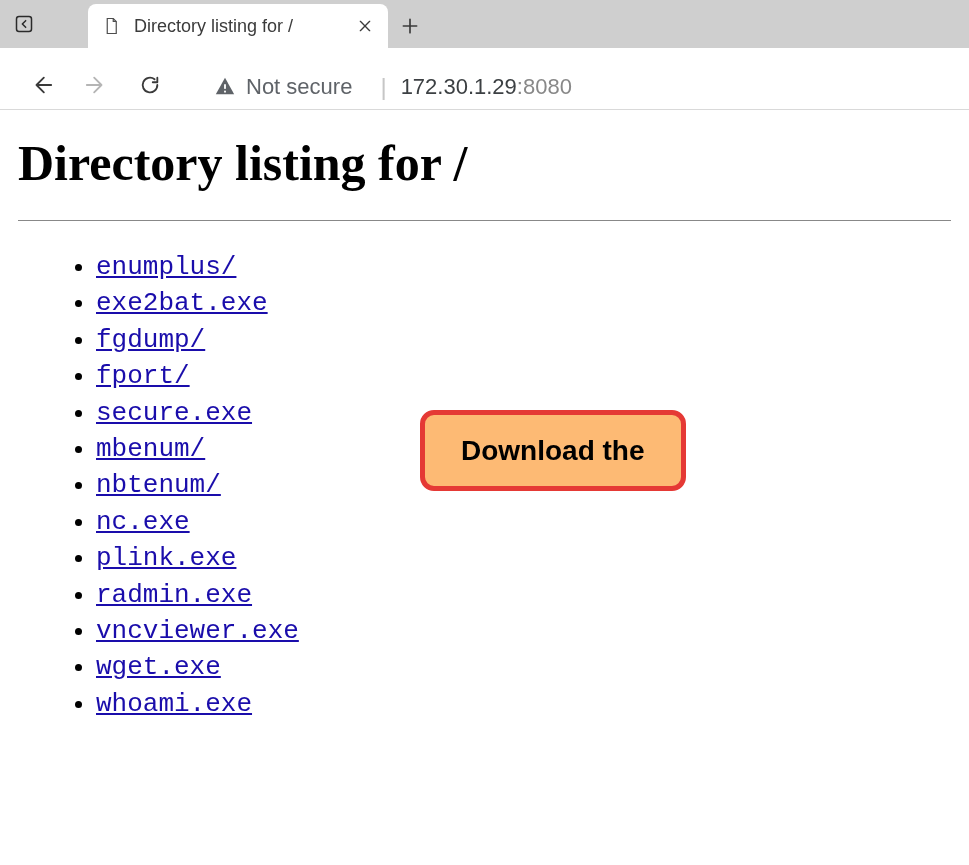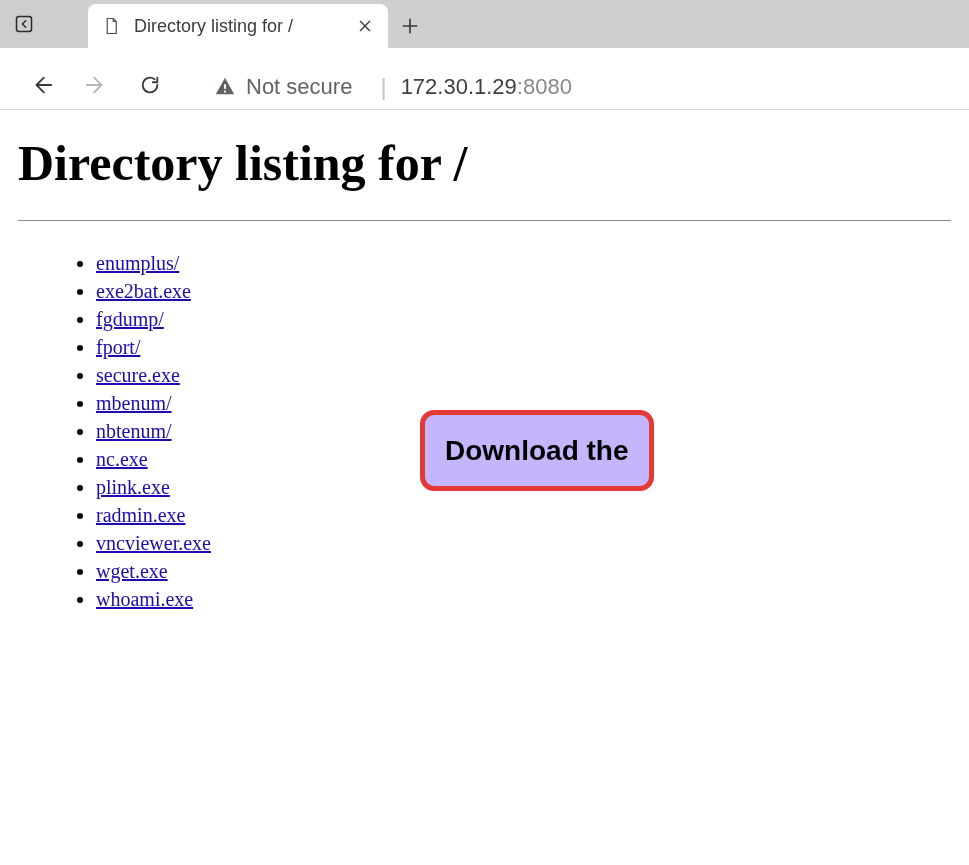--- a/index.html
+++ b/index.html
@@ -125,39 +125,39 @@
       margin-bottom: 28px;
     }
     .viewport hr {
       border: none;
       border-top: 1px solid #888888;
       margin-bottom: 28px;
     }
     .viewport ul {
       list-style: disc;
       padding-left: 78px;
-      font-family: Liberation Serif, serif;
-      font-size: 20px;
+      font-family: Liberation Mono, monospace;
+      font-size: 26px;
       line-height: 1.4;
     }
     .viewport ul li::marker { color:#000000; }
     .viewport ul li a {
       color: #1a0dab;
       text-decoration: underline;
     }
 
     
     .callout {
       position: absolute;
       left: 420px;
       top: 300px;
       border: 5px solid #e53935;
       border-radius: 14px;
-      padding: 18px 20px;
-      background:#c4b5fd;
+      padding: 18px 36px;
+      background:#fdba74;
       text-align:center;
       font-family: Arial, Helvetica, sans-serif;
       font-weight: bold;
       font-size: 28px;
       color:#000000;
       line-height: 1.25;
     }
   </style>
 </head>
 <body>

